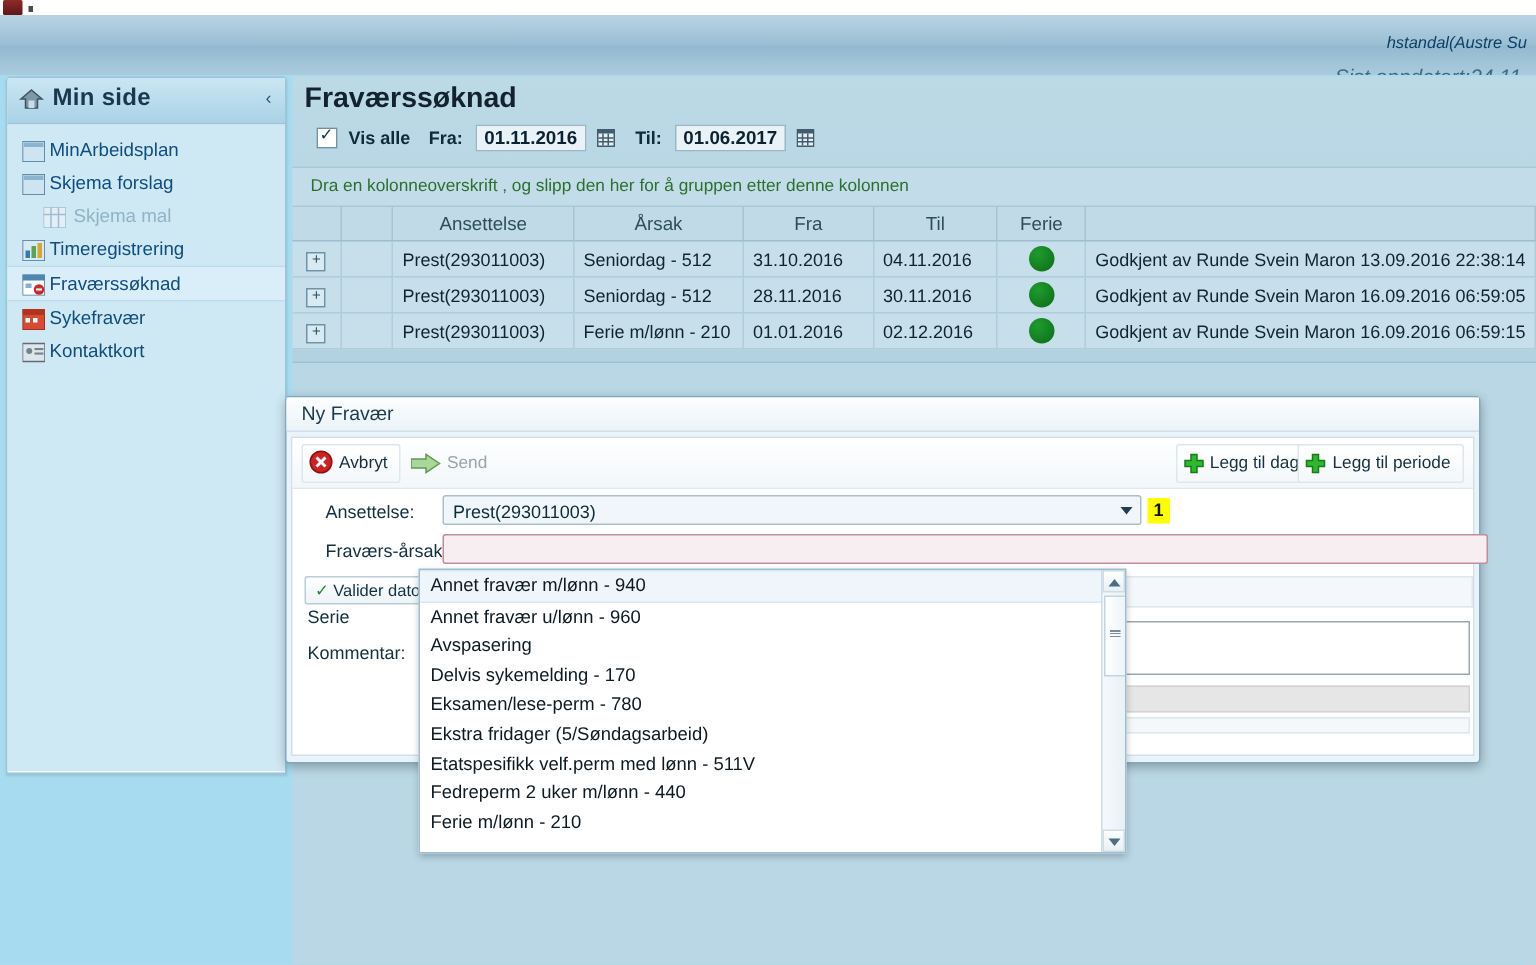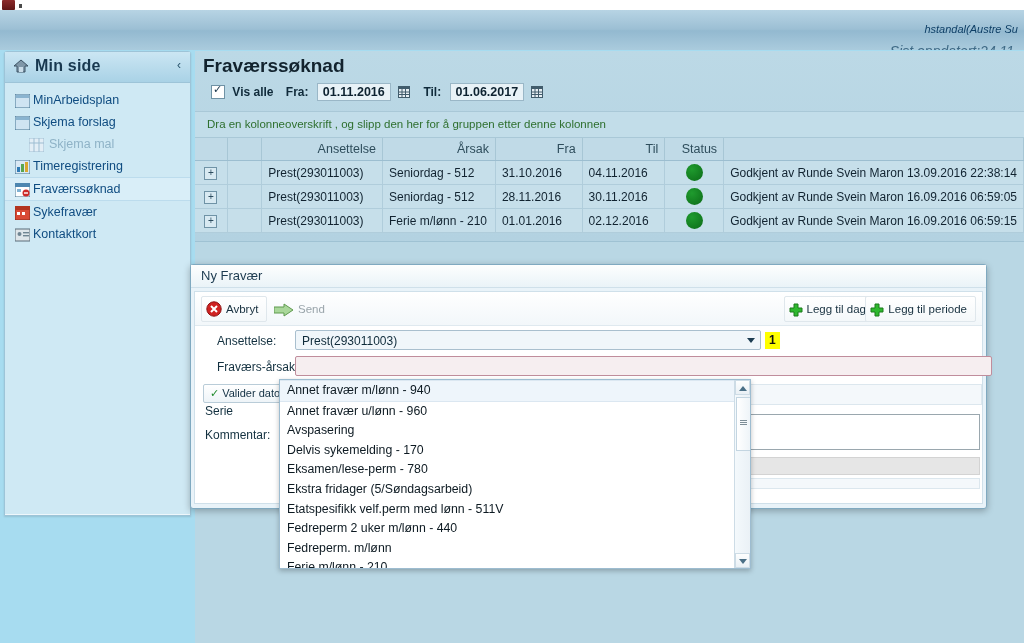--- a/index.html
+++ b/index.html
@@ -62,21 +62,21 @@
   .flabel{font-size:12px;color:#0f2a3a;margin:0 5px 0 4px;font-weight:bold;}
   .dateinput{display:inline-block;background:#e8f2f7;border:1px solid #9ab7c7;
     padding:1px 5px;font-size:12.5px;color:#0d2230;font-weight:bold;vertical-align:middle;}
   .calicon{display:inline-block;width:12px;height:12px;margin:0 6px 0 4px;vertical-align:middle;}
 
   
   #grid{position:absolute;left:0;top:60px;width:829px;}
   #grouphint{height:25px;line-height:25px;padding-left:12px;color:#2e6f2e;font-size:11.5px;
     background:#c2dde9;border-top:1px solid #a9c8d7;border-bottom:1px solid #a9c8d7;}
   table.gt{border-collapse:collapse;width:829px;font-size:12px;}
-  table.gt th{background:#c0dae7;color:#2e4d5c;font-weight:normal;text-align:right;
+  table.gt th{background:#c0dae7;color:#2e4d5c;font-weight:normal;text-align:center;
     padding:4px 6px;border-right:1px solid #a7c6d5;border-bottom:1px solid #9cbed0;
     font-size:12.5px;}
   table.gt td{background:#c6dfea;color:#112330;padding:3px 6px;
     border-right:1px solid #b0cddb;border-bottom:1px solid #b0cddb;white-space:nowrap;}
   table.gt tr td:first-child{text-align:center;}
   .expbtn{display:inline-block;width:11px;height:11px;border:1px solid #6f93a6;background:#d8eaf2;
     line-height:9px;font-size:10px;color:#2c4c5e;cursor:pointer;}
   .statusdot{display:block;width:17px;height:17px;border-radius:50%;
     background:radial-gradient(circle at 35% 30%,#1f9b2e,#0c6b18);margin:0 auto;}
 
@@ -282,21 +282,21 @@
       <div id="grouphint">Dra en kolonneoverskrift , og slipp den her for å gruppen etter denne kolonnen</div>
       <table class="gt">
         <thead>
           <tr>
             <th style="width:20px"></th>
             <th style="width:22px"></th>
             <th style="width:108px">Ansettelse</th>
             <th style="width:100px">Årsak</th>
             <th style="width:74px">Fra</th>
             <th style="width:70px">Til</th>
-            <th style="width:46px">Status</th>
+            <th style="width:46px">Ferie</th>
             <th></th>
           </tr>
         </thead>
         <tbody>
           <tr>
             <td><span class="expbtn">+</span></td>
             <td></td>
             <td>Prest(293011003)</td>
             <td>Seniordag - 512</td>
             <td>31.10.2016</td>
@@ -405,21 +405,20 @@
 
 <div id="ddlist">
   <div class="ddopt hl">Annet fravær m/lønn - 940</div>
   <div class="ddopt">Annet fravær u/lønn - 960</div>
   <div class="ddopt">Avspasering</div>
   <div class="ddopt">Delvis sykemelding - 170</div>
   <div class="ddopt">Eksamen/lese-perm - 780</div>
   <div class="ddopt">Ekstra fridager (5/Søndagsarbeid)</div>
   <div class="ddopt">Etatspesifikk velf.perm med lønn - 511V</div>
   <div class="ddopt">Fedreperm 2 uker m/lønn - 440</div>
-  <div class="ddopt">Fedreperm. m/lønn</div>
   <div class="ddopt">Ferie m/lønn - 210</div>
 
   <div id="ddscroll">
     <div class="sbtn" style="top:0;">
       <span class="tri" style="top:5px;border-bottom:5px solid #4a6f86;"></span>
     </div>
     <div class="sthumb">
       <span class="grip"></span>
     </div>
     <div class="sbtn" style="top:173px;">

